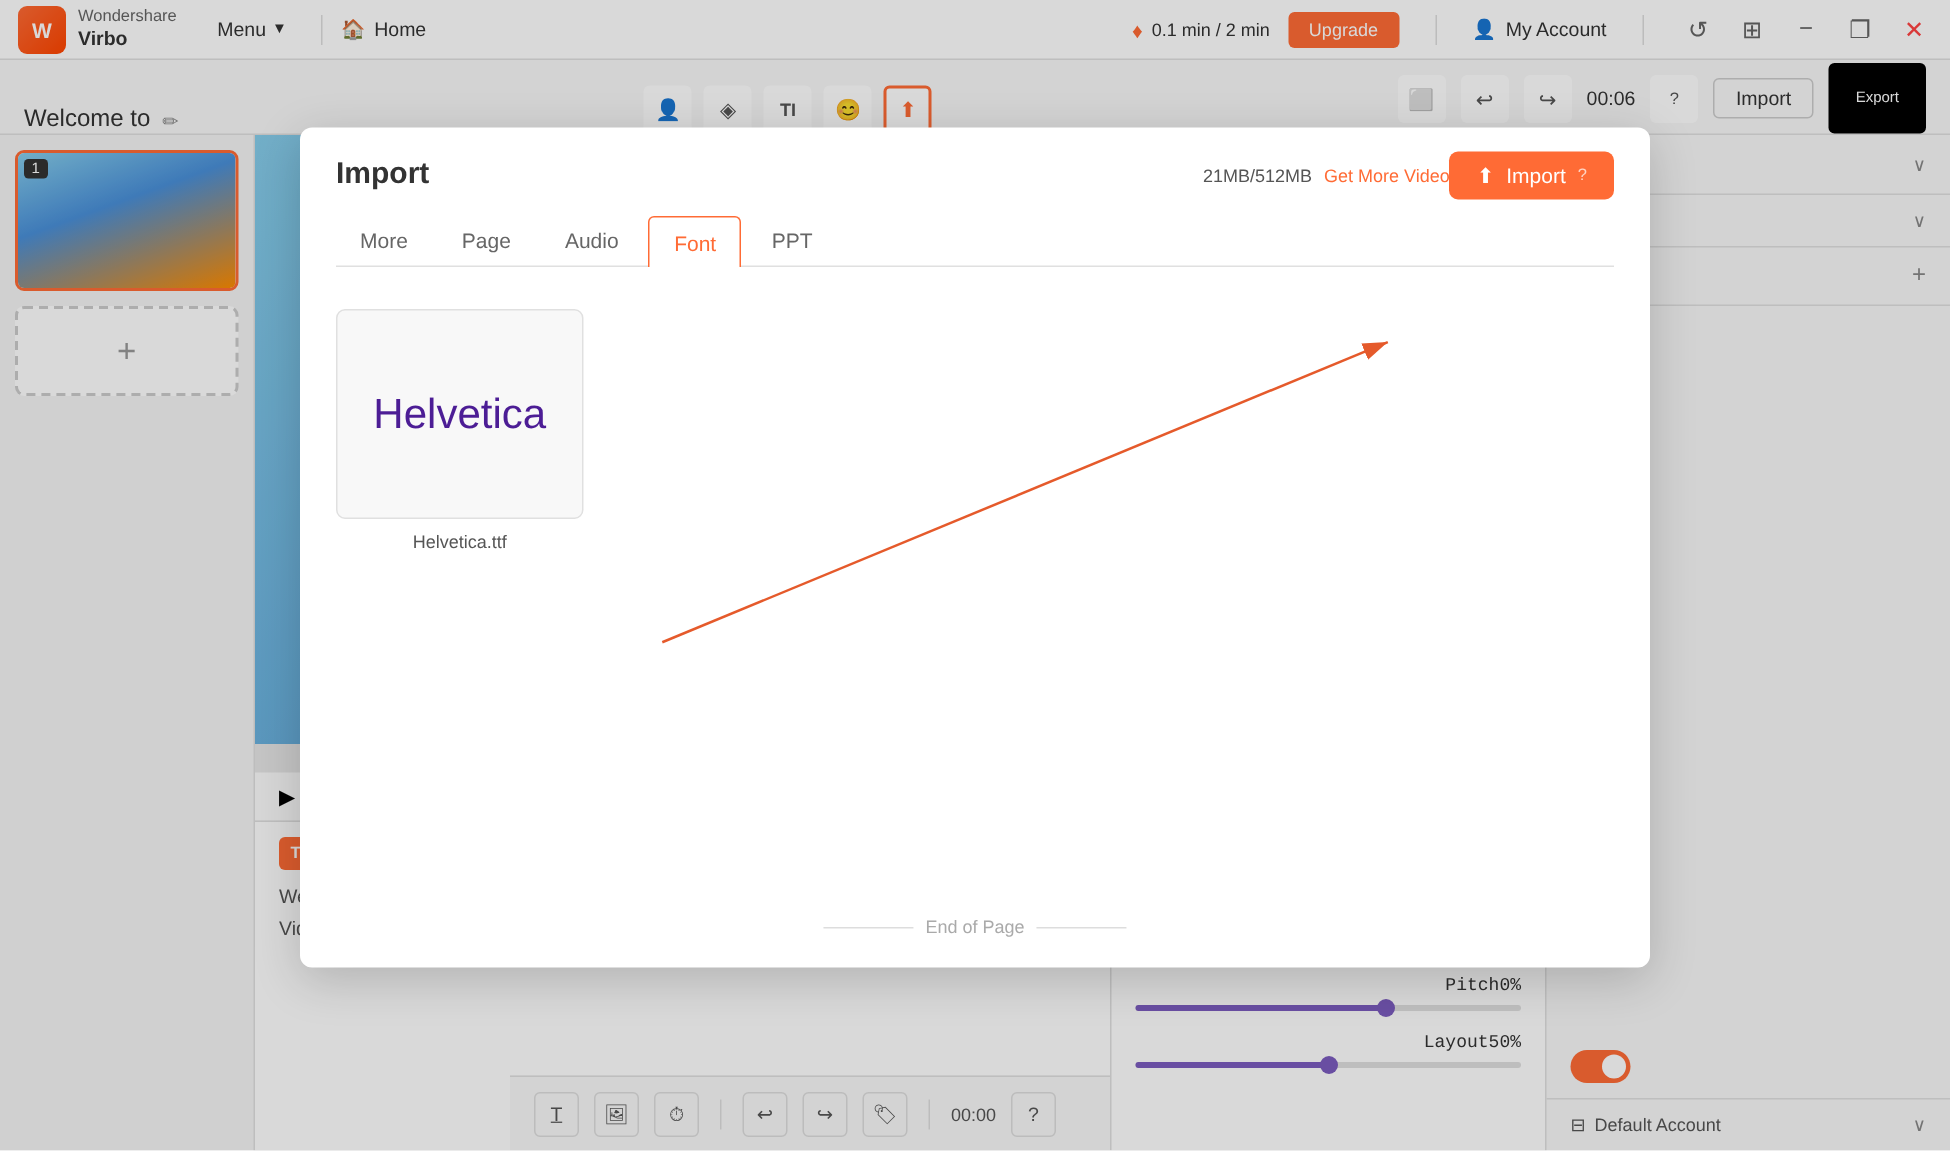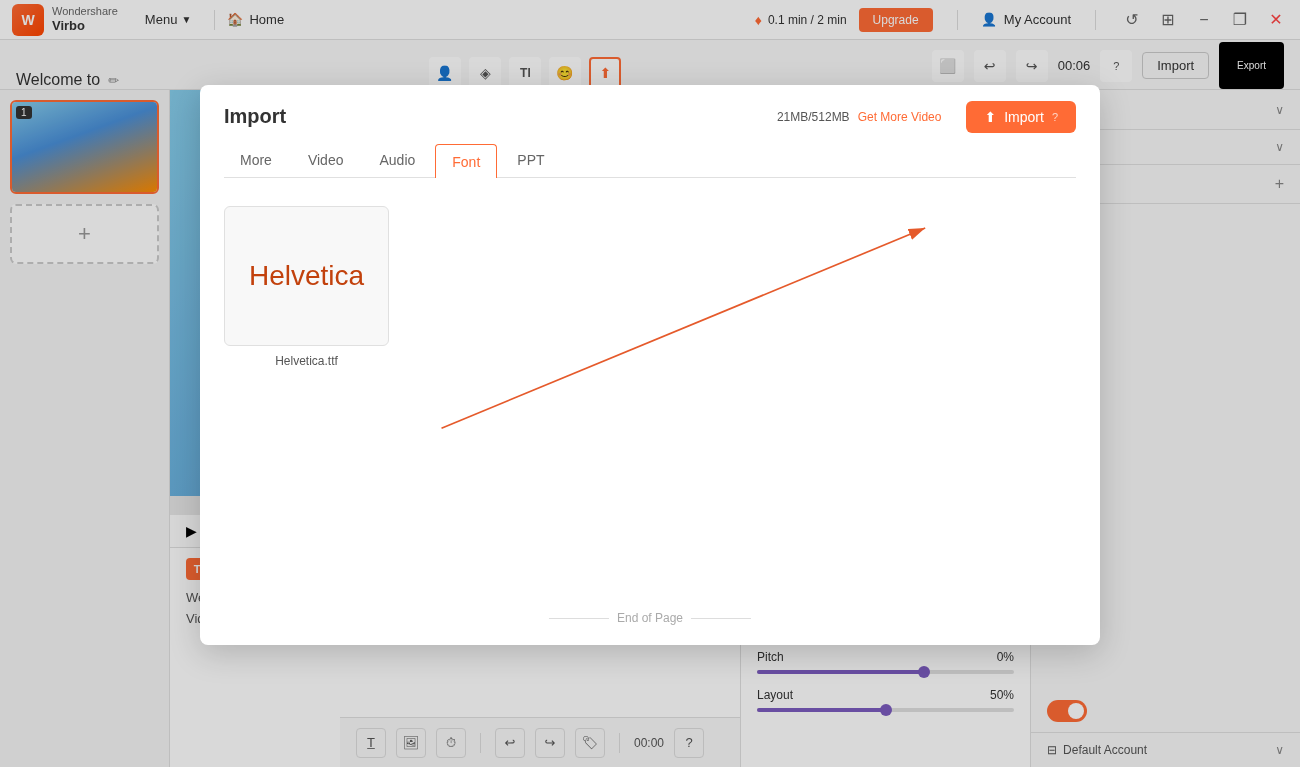--- a/index.html
+++ b/index.html
@@ -375,24 +375,25 @@
       background: #fff;
       border-top: 1px solid #e0e0e0;
       border-left: 1px solid #e0e0e0;
       padding: 12px 16px;
     }
     .slider-row {
       margin-bottom: 14px;
     }
     .slider-label-row {
       display: flex;
-      justify-content: space-between;
+      justify-content: flex-end;
       font-size: 12px;
       color: #333;
       margin-bottom: 6px;
+      font-family: Liberation Mono, monospace;
     }
     .slider-track {
       width: 100%;
       height: 4px;
       background: #e0e0e0;
       border-radius: 2px;
       position: relative;
     }
     .slider-fill-pitch {
       width: 65%;
@@ -588,21 +589,21 @@
     .font-card {
       width: 165px;
       height: 140px;
       background: #f8f8f8;
       border: 1px solid #e0e0e0;
       border-radius: 6px;
       display: flex;
       align-items: center;
       justify-content: center;
       font-size: 28px;
-      color: #c2410c;
+      color: #4c1d95;
       cursor: pointer;
     }
     .font-name {
       font-size: 12px;
       color: #555;
     }
     .end-of-page {
       position: absolute;
       bottom: 20px;
       left: 50%;
@@ -793,34 +794,34 @@
     </div>
   </div>
 
 </div>
 
 <div class="modal-overlay">
   <div class="import-modal">
     <div class="modal-header">
       <div class="modal-title">Import</div>
 
-      <div style="position:absolute;top:16px;right:24px;display:flex;align-items:center;gap:25px;">
+      <div style="position:absolute;top:16px;right:24px;display:flex;align-items:center;gap:0;">
         <div class="storage-info" style="position:static;">
           <span>21MB/512MB</span>
           <a class="get-more-link">Get More Video</a>
         </div>
         <button class="import-btn-modal" style="position:static;">
           <span>⬆</span>
           <span>Import</span>
           <span style="opacity:0.7;font-size:11px;">?</span>
         </button>
       </div>
       <div class="modal-tabs">
         <button class="modal-tab">More</button>
-        <button class="modal-tab">Video</button>
+        <button class="modal-tab">Page</button>
         <button class="modal-tab">Audio</button>
         <button class="modal-tab active">Font</button>
         <button class="modal-tab">PPT</button>
       </div>
     </div>
     <div class="modal-body">
       <div class="font-grid">
         <div class="font-item">
           <div class="font-card">
             <span style="font-family:Helvetica,Arial,sans-serif;">Helvetica</span>

